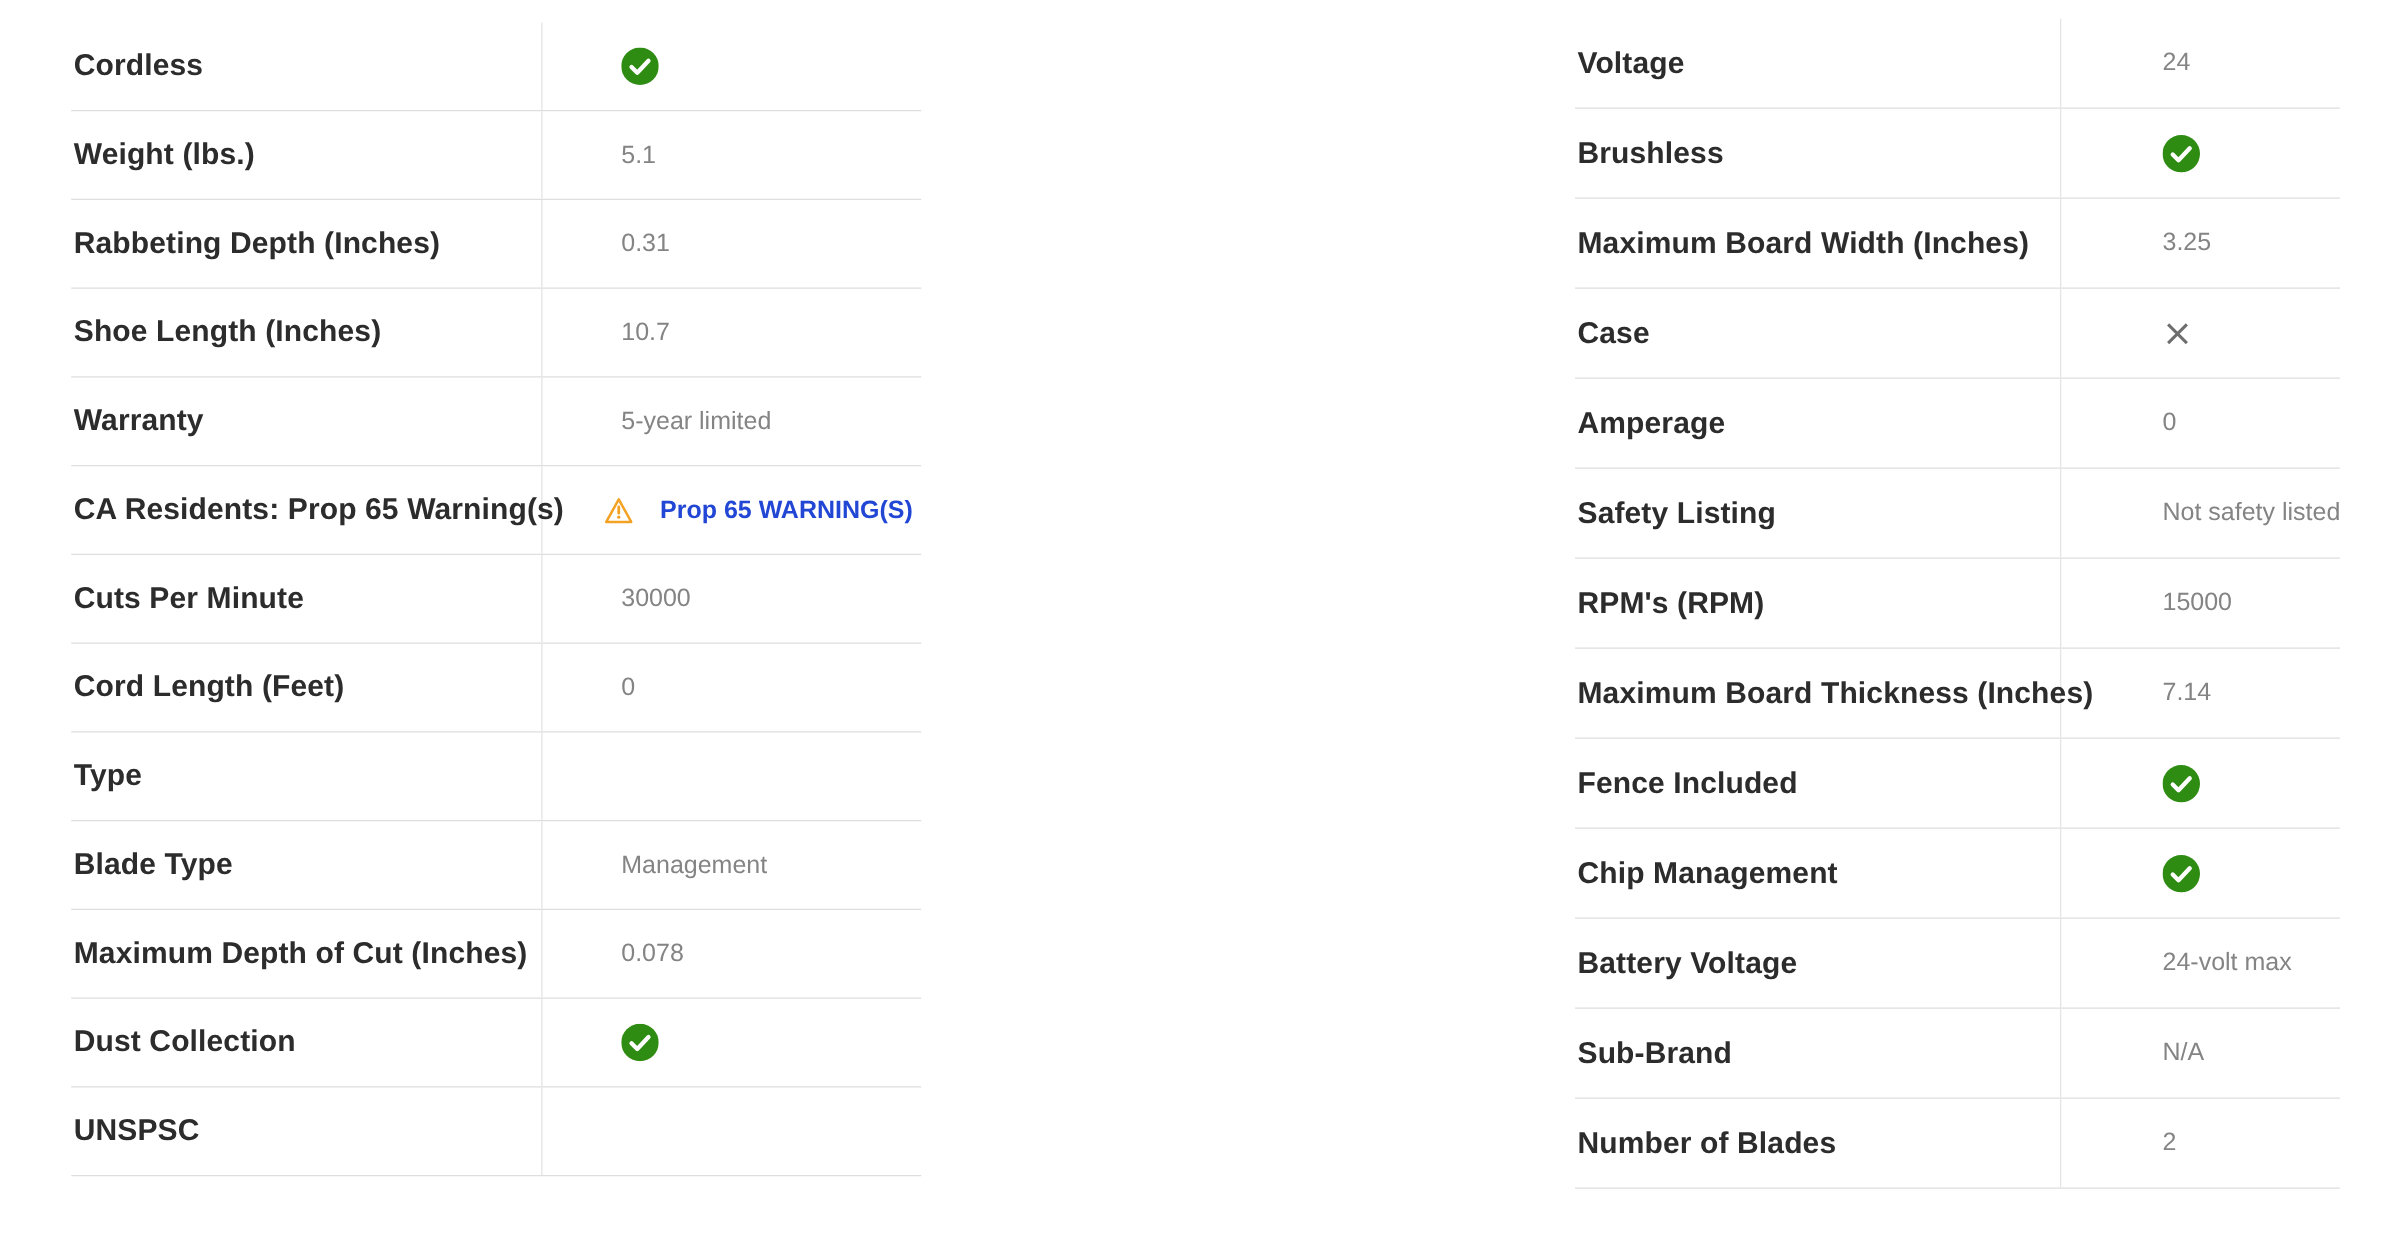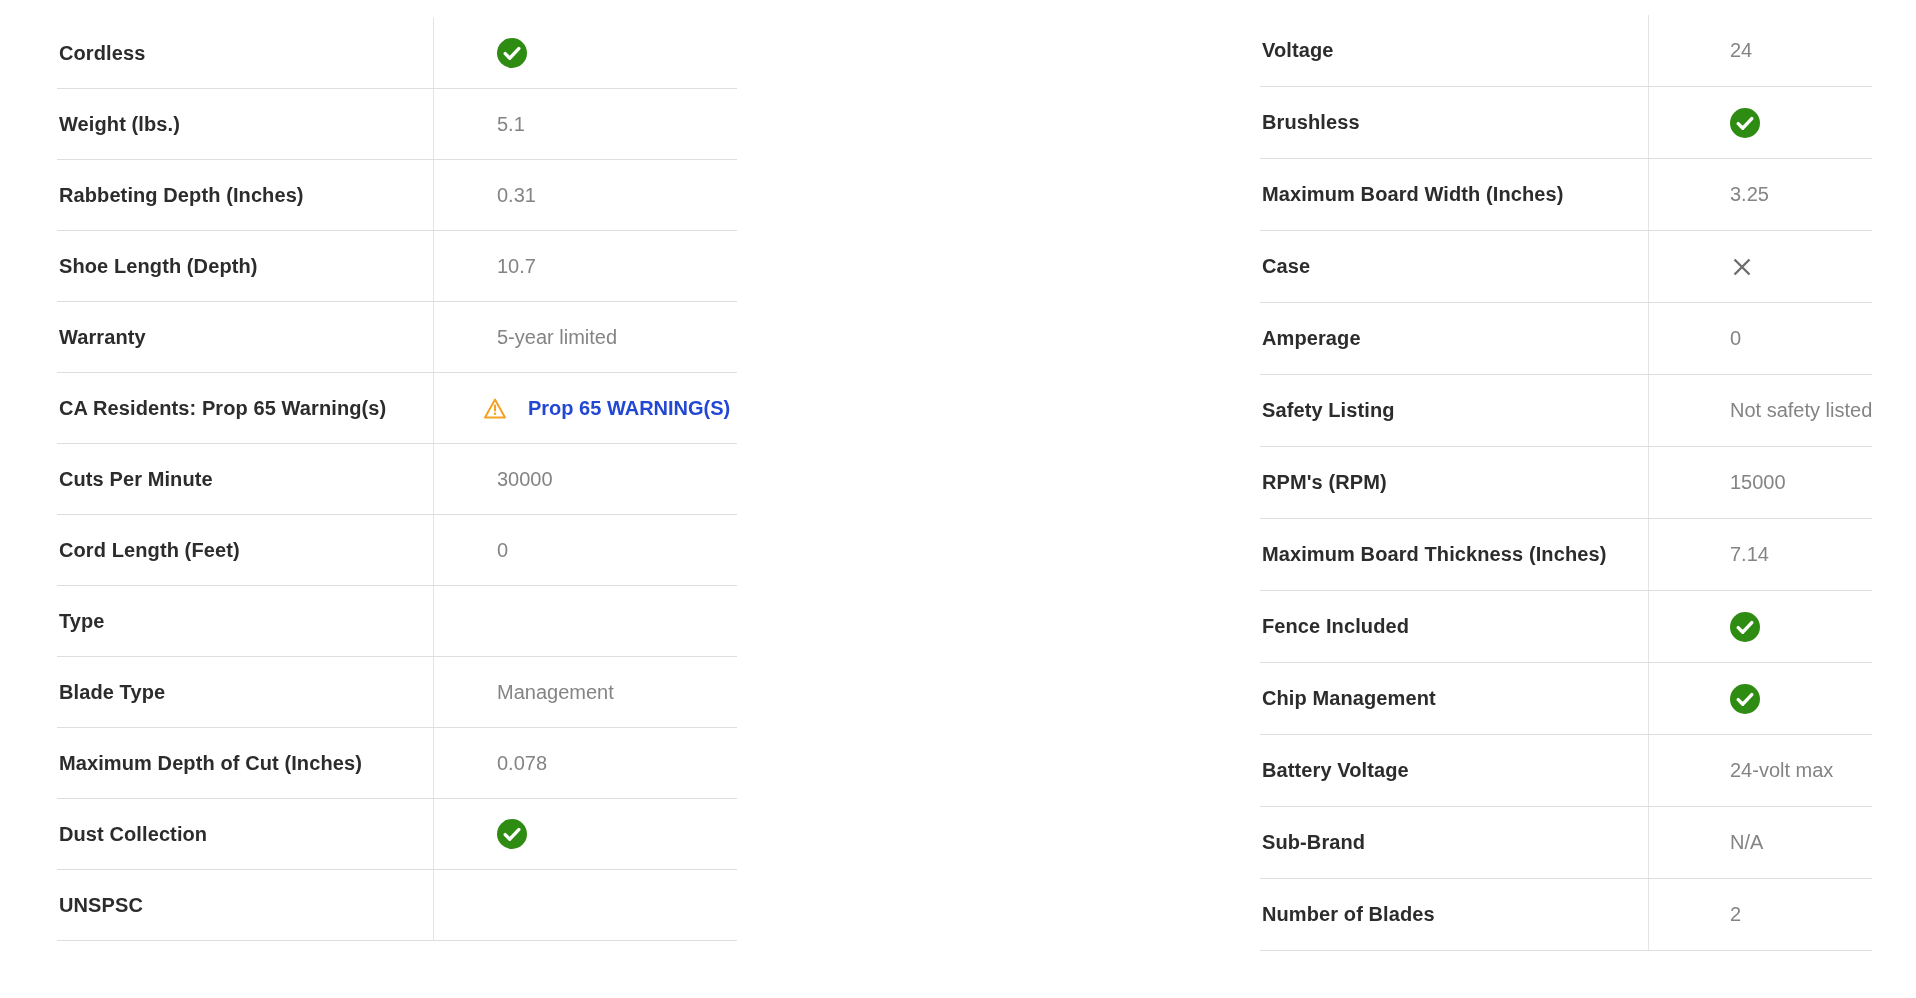--- a/index.html
+++ b/index.html
@@ -25,21 +25,21 @@
   #left-table .spec-row{height:71px;}
   #right-table .spec-row{height:72px;gap:20px;}
   .cell{display:flex;align-items:center;min-width:0;}
   .cell.label{
     border-right:1px solid var(--divider-color);
     padding-left:2px;padding-right:10px;
   }
   #left-table .cell.label{width:377px;}
   #right-table .cell.label{width:389px;}
   .label-text{
-    font-size:20px;font-weight:bold;color:var(--label-color);
+    font-size:24px;font-weight:bold;color:var(--label-color);
     white-space:nowrap;letter-spacing:0.1px;
   }
   .cell.value{flex:1;padding-left:63px;}
   #right-table .cell.value{padding-left:61px;}
   .value-text{font-size:20px;color:var(--value-color);white-space:nowrap;}
   .spec-row.type-link .cell.value{padding-left:49px;}
   .prop65{display:flex;align-items:center;gap:21px;}
   .prop65-link{
     font-size:20px;font-weight:bold;color:var(--link-blue);
     text-decoration:none;white-space:nowrap;cursor:pointer;
@@ -86,21 +86,21 @@
       <span class="label-text">Rabbeting Depth (Inches)</span>
     </div>
     <div class="cell value">
       <span class="value-text">0.31</span>
 
     </div>
   </div>
 
   <div class="spec-row type-text">
     <div class="cell label">
-      <span class="label-text">Shoe Length (Depth)</span>
+      <span class="label-text">Shoe Length (Inches)</span>
     </div>
     <div class="cell value">
       <span class="value-text">10.7</span>
 
     </div>
   </div>
 
   <div class="spec-row type-text">
     <div class="cell label">
       <span class="label-text">Warranty</span>

